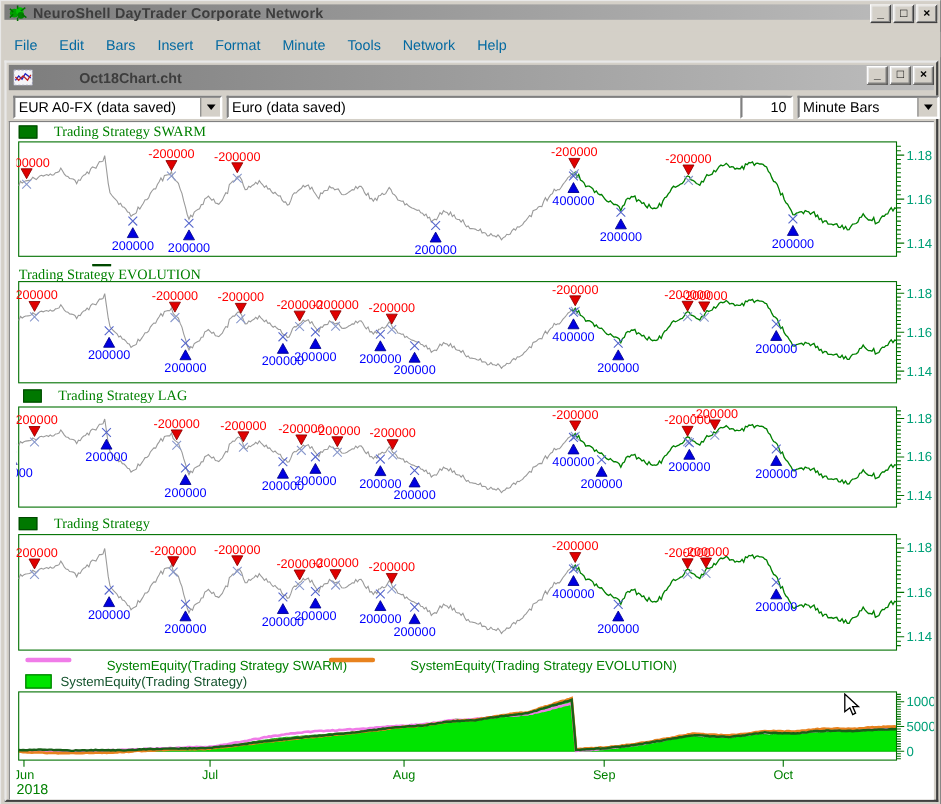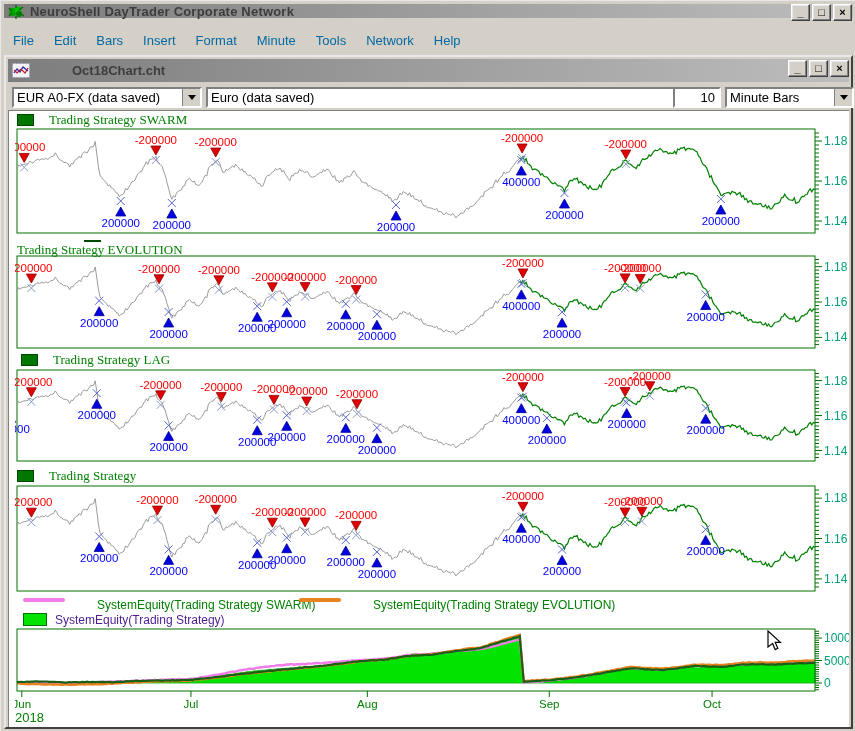--- a/index.html
+++ b/index.html
@@ -36,21 +36,21 @@
   #chartclient{position:absolute;left:2px;top:53px;width:841px;height:617px;background:#fff;
                border-top:1px solid #808080;border-left:1px solid #808080;box-sizing:border-box;overflow:hidden;}
   .plegend{position:absolute;display:flex;align-items:center;height:12px;}
   .plegend .sq{width:15px;height:10px;background:#007800;border:1px solid #004800;margin-right:15px;}
   .plegend .lbl{font-size:13px;color:#008000;white-space:nowrap;font-family:Liberation Serif, serif;}
   .eqlegline{position:absolute;display:flex;align-items:flex-start;height:12px;gap:24px;}
   .eqlegline .lsw{width:42px;height:4px;border-radius:2px;margin-right:8px;}
   .eqlegline .lbl{font-size:12px;color:#008000;white-space:nowrap;}
   .eqlegfill{position:absolute;display:flex;align-items:center;height:13px;}
   .eqlegfill .fsw{width:22px;height:11px;background:#00e400;border:1px solid #007000;margin-right:8px;}
-  .eqlegfill .lbl{font-size:12px;color:#4c1d95;white-space:nowrap;}
+  .eqlegfill .lbl{font-size:12px;color:#14532d;white-space:nowrap;}
   svg{position:absolute;left:0;top:0;}
   .panelsvg{left:6px;}
 </style>
 </head>
 <body>
 
 <div id="screen">
 
   <div class="titlebar">
     <svg width="18" height="16" viewBox="0 0 18 16" style="position:relative;margin-left:3px;">

